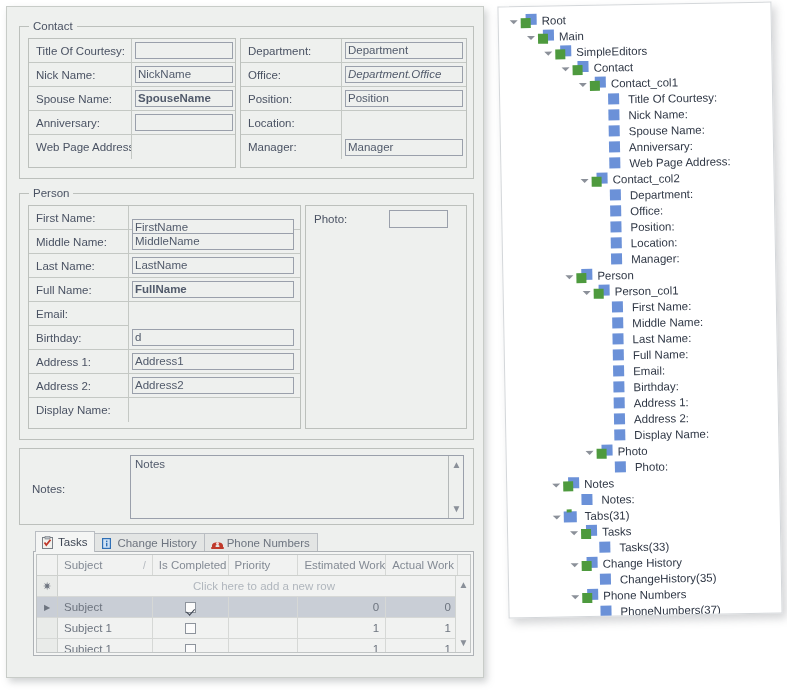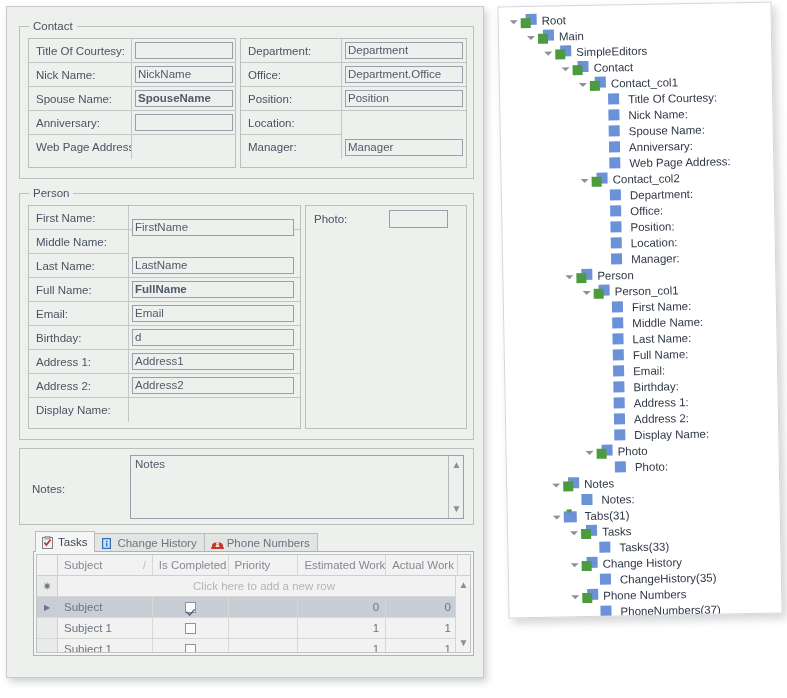--- a/index.html
+++ b/index.html
@@ -226,21 +226,21 @@
 
     <div class="inner-box" id="contact-col2" style="left:220px;top:11px;width:227px;height:130px;">
         <div class="fld-row">
           <div class="fld-label" style="width: 101px;">Department:</div>
           <div class="fld-cell" style="flex: 1 1 0%;">
             <div class="txtbox" style="width: 118px;">Department</div>
           </div>
         </div>
         <div class="fld-row">
           <div class="fld-label" style="width: 101px;">Office:</div>
-          <div class="fld-cell" style="flex: 1 1 0%;">
+          <div class="fld-cell" style="flex: 1 1 0%; font-style: italic;">
             <div class="txtbox" style="width: 118px;">Department.Office</div>
           </div>
         </div>
         <div class="fld-row">
           <div class="fld-label" style="width: 101px;">Position:</div>
           <div class="fld-cell" style="flex: 1 1 0%;">
             <div class="txtbox" style="width: 118px;">Position</div>
           </div>
         </div>
         <div class="fld-row">
@@ -260,38 +260,38 @@
 
     <div class="inner-box" id="person-col1" style="left:8px;top:11px;width:273px;height:224px;">
         <div class="fld-row">
           <div class="fld-label" style="width: 100px;">First Name:</div>
           <div class="fld-cell" style="flex: 1 1 0%;">
             <div class="txtbox" style="width: 162px; margin-top: 20px;">FirstName</div>
           </div>
         </div>
         <div class="fld-row">
           <div class="fld-label" style="width: 100px;">Middle Name:</div>
+          <div class="fld-cell" style="flex: 1 1 0%;">
+            <div class="txtbox" style="width: 162px;">MiddleName</div>
+          </div>
         </div>
         <div class="fld-row">
           <div class="fld-label" style="width: 100px;">Last Name:</div>
           <div class="fld-cell" style="flex: 1 1 0%;">
             <div class="txtbox" style="width: 162px;">LastName</div>
           </div>
         </div>
         <div class="fld-row">
           <div class="fld-label" style="width: 100px;">Full Name:</div>
           <div class="fld-cell" style="flex: 1 1 0%;">
             <div class="txtbox" style="width: 162px; font-weight: bold;">FullName</div>
           </div>
         </div>
         <div class="fld-row">
           <div class="fld-label" style="width: 100px;">Email:</div>
-          <div class="fld-cell" style="flex: 1 1 0%;">
-            <div class="txtbox" style="width: 162px;">Email</div>
-          </div>
         </div>
         <div class="fld-row">
           <div class="fld-label" style="width: 100px;">Birthday:</div>
           <div class="fld-cell" style="flex: 1 1 0%;">
             <div class="txtbox" style="width: 162px;">d</div>
           </div>
         </div>
         <div class="fld-row">
           <div class="fld-label" style="width: 100px;">Address 1:</div>
           <div class="fld-cell" style="flex: 1 1 0%;">

